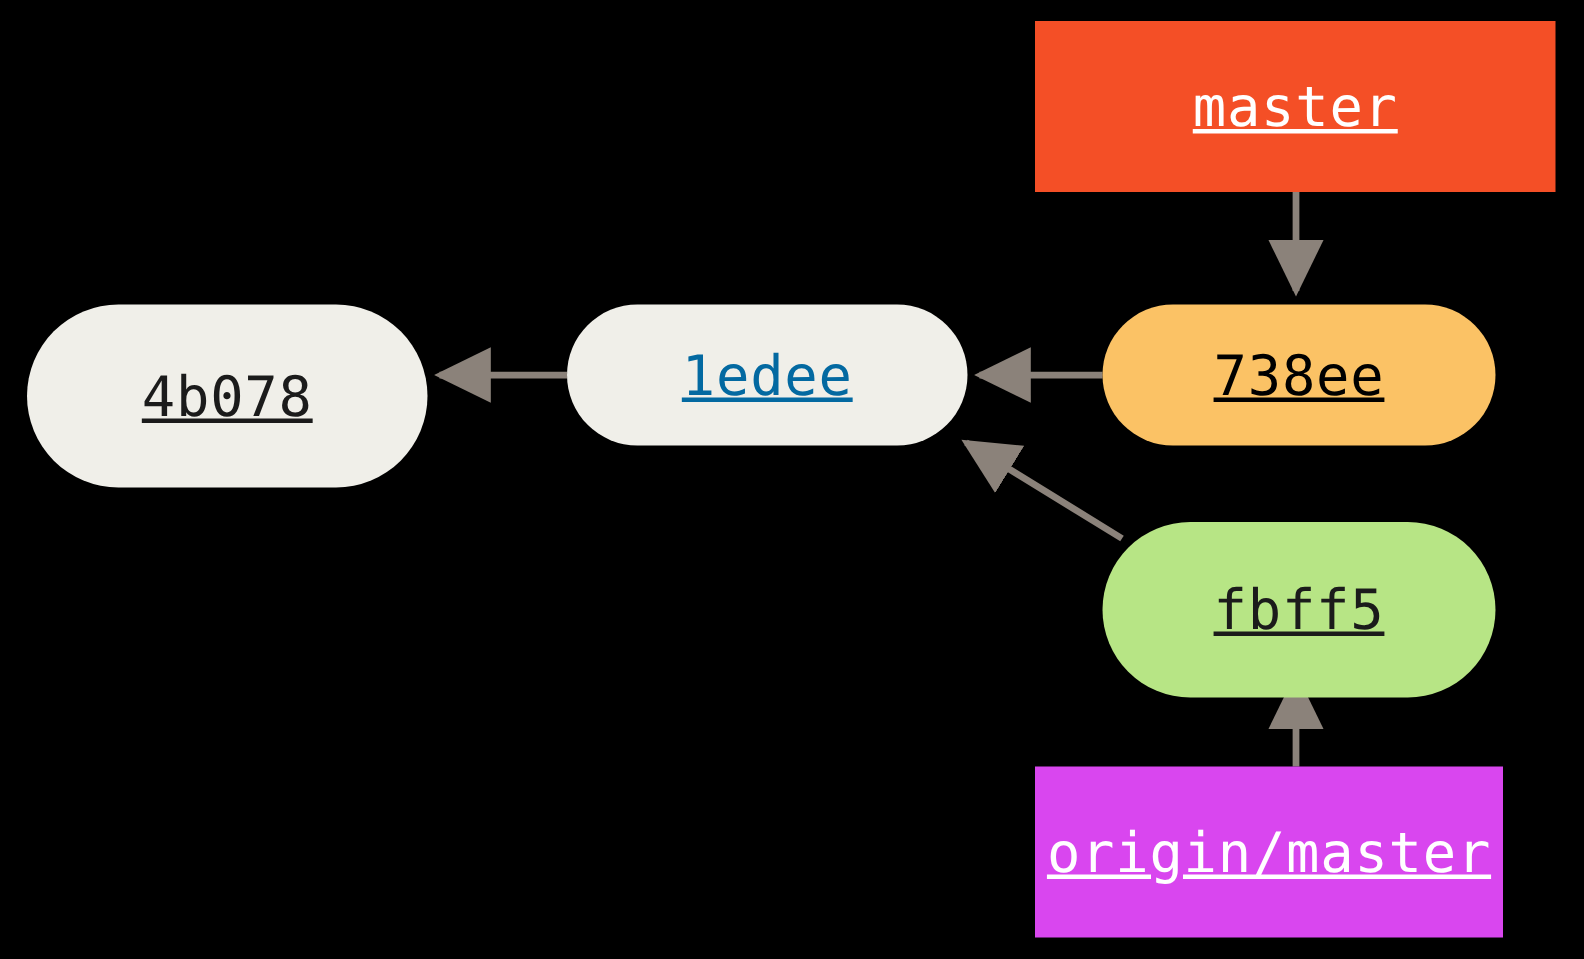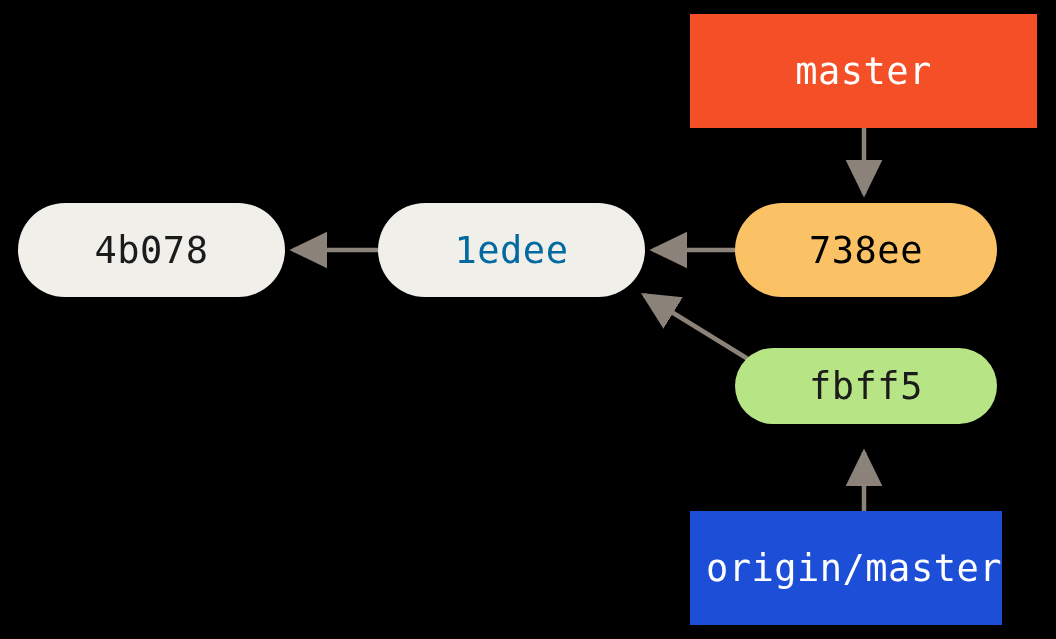--- a/index.html
+++ b/index.html
@@ -23,52 +23,53 @@
     height: 639px;
   }
   .node {
     position: absolute;
     display: flex;
     align-items: center;
     justify-content: center;
     box-sizing: border-box;
     white-space: nowrap;
     letter-spacing: 0.5px;
+    text-decoration: underline;
   }
   .commit {
     border-radius: 999px;
   }
   .ref {
     border-radius: 0;
   }
 
   
   #node-4b078 {
-    left: 18px;  top: 203px;  width: 267px; height: 94px;
+    left: 18px;  top: 203px;  width: 267px; height: 122px;
     background: #f0efe9; color: #1b1b1b; font-size: 37px;
   }
   #node-1edee {
     left: 378px; top: 203px;  width: 267px; height: 94px;
     background: #f0efe9; color: #0369a1; font-size: 37px;
   }
   #node-738ee {
     left: 735px; top: 203px;  width: 262px; height: 94px;
     background: #fbc265; color: #000000; font-size: 37px;
   }
   #node-fbff5 {
-    left: 735px; top: 348px;  width: 262px; height: 76px;
+    left: 735px; top: 348px;  width: 262px; height: 117px;
     background: #b7e585; color: #1b1b1b; font-size: 37px;
   }
   #node-master {
     left: 690px; top: 14px;   width: 347px; height: 114px;
     background: #f44f26; color: #ffffff; font-size: 37px;
   }
   #node-origin-master {
     left: 690px; top: 511px;  width: 312px; height: 114px;
-    background: #1d4ed8; color: #ffffff; font-size: 37px; justify-content: flex-end;
+    background: #d946ef; color: #ffffff; font-size: 37px;
   }
 </style>
 </head>
 <body>
 
 <div id="canvas">
 
   <svg id="edges" viewBox="0 0 1056 639" xmlns="http://www.w3.org/2000/svg">
     <defs>
       <marker id="ah" markerWidth="9" markerHeight="9" refX="7.6" refY="4.5" orient="auto" markerUnits="strokeWidth">

